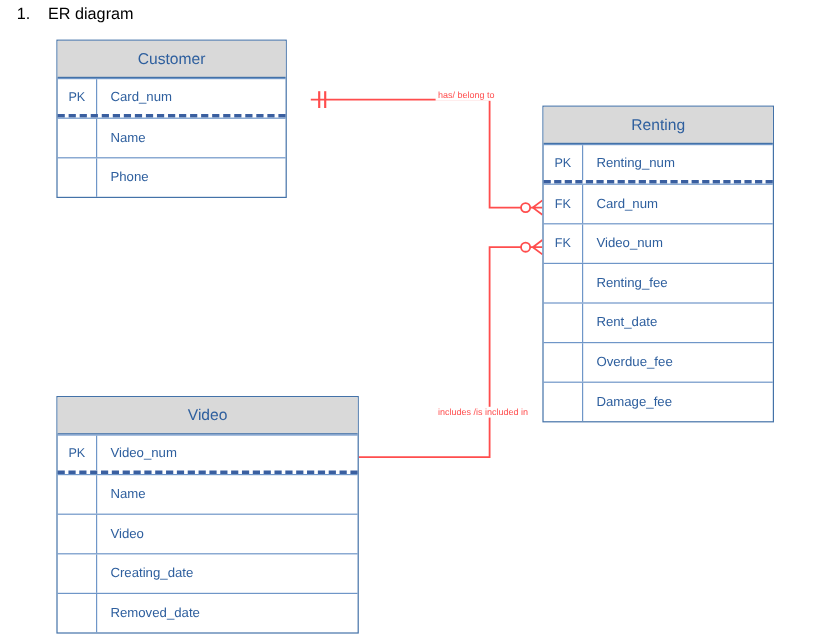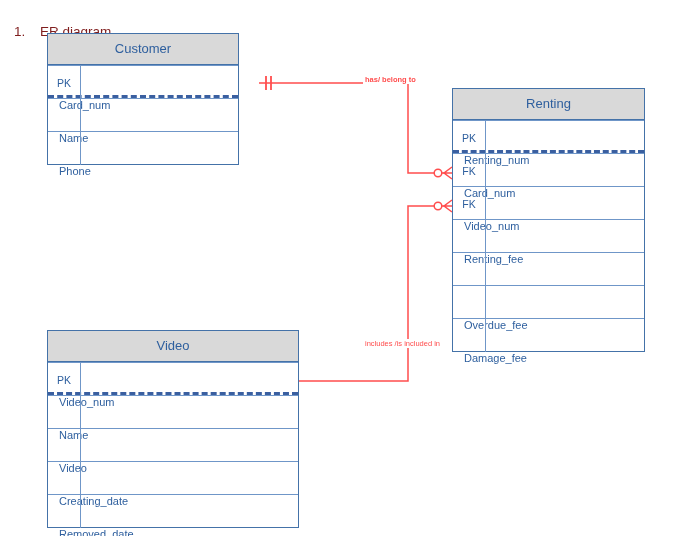--- a/index.html
+++ b/index.html
@@ -14,23 +14,22 @@
     overflow: hidden;
     font-family: "Liberation Sans", sans-serif;
   }
 
   
   #doc-heading {
     position: absolute;
     left: 14px;
     top: 4px;
     font-size: 13.5px;
-    color: #7f1d1d;
+    color: #000000;
     white-space: nowrap;
-    margin-top: 20px;
   }
   #doc-heading .num {
     display: inline-block;
     width: 26px;
   }
 
   
   .entity {
     position: absolute;
     box-sizing: border-box;
@@ -45,21 +44,20 @@
     background: #d9d9d9;
     border-bottom: 1.6px solid #4472a8;
     color: #2e5f9e;
     font-size: 13px;
   }
   .attr-row {
     display: flex;
     height: 33px;
     box-sizing: border-box;
     border-top: 1.2px solid #6f96c8;
-    flex-direction: column;
   }
   .attr-row:first-child { border-top: none; }
   .attr-row.pk-sep {
     border-bottom: 3px dashed #3a5fa0;
   }
   .attr-key {
     width: 33px;
     flex: 0 0 33px;
     box-sizing: border-box;
     border-right: 1.2px solid #6f96c8;
@@ -93,21 +91,21 @@
   }
   .rel-label {
     position: absolute;
     font-size: 7.5px;
     color: #ff4d4d;
     background: #ffffff;
     white-space: nowrap;
     padding: 0 2px;
     z-index: 4;
   }
-  #label-has-belong { left: 363px; top: 75px; font-weight: bold; }
+  #label-has-belong { left: 363px; top: 75px; }
   #label-includes   { left: 363px; top: 339px; }
 </style>
 </head>
 <body>
 
 <div id="doc-heading">
   <span class="num">1.</span><span>ER diagram</span>
 </div>
 
 <svg id="connector-layer" viewBox="0 0 692 536" xmlns="http://www.w3.org/2000/svg">
@@ -165,20 +163,21 @@
   <div class="attr-row">
     <div class="attr-key">FK</div>
     <div class="attr-name">Video_num</div>
   </div>
   <div class="attr-row">
     <div class="attr-key"></div>
     <div class="attr-name">Renting_fee</div>
   </div>
   <div class="attr-row">
     <div class="attr-key"></div>
+    <div class="attr-name">Rent_date</div>
   </div>
   <div class="attr-row">
     <div class="attr-key"></div>
     <div class="attr-name">Overdue_fee</div>
   </div>
   <div class="attr-row">
     <div class="attr-key"></div>
     <div class="attr-name">Damage_fee</div>
   </div>
 </div>

